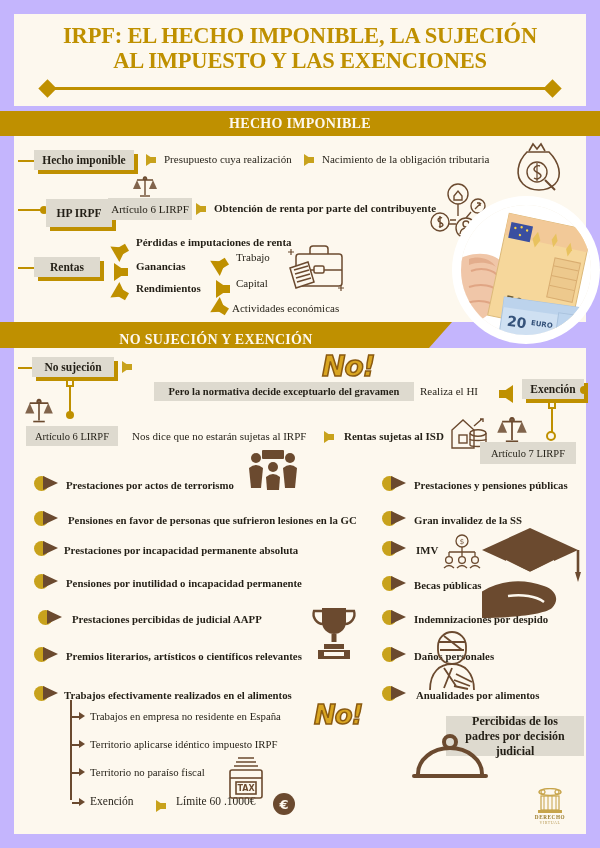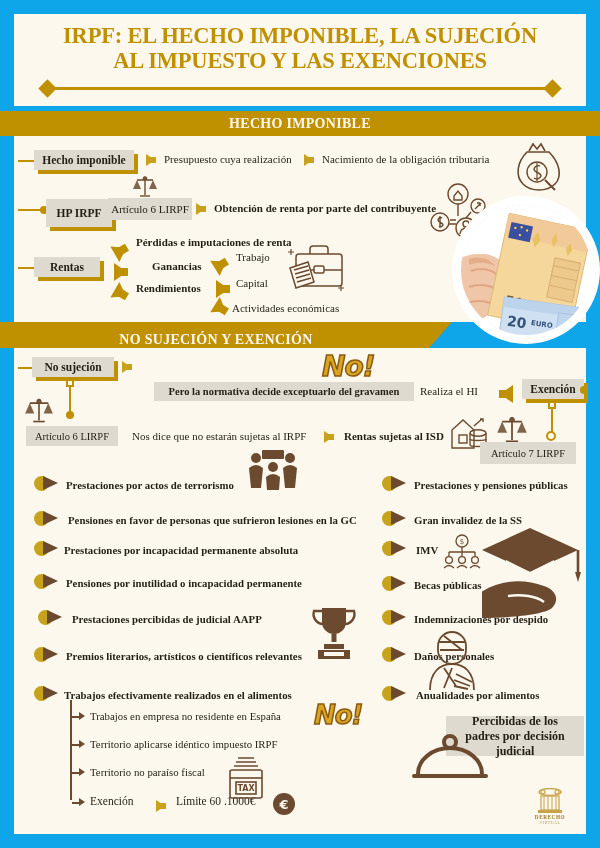--- a/index.html
+++ b/index.html
@@ -5,21 +5,21 @@
   * { box-sizing: border-box; margin: 0; padding: 0; }
   html, body {
     width: 600px; height: 848px;
     font-family: "Liberation Serif", "DejaVu Serif", serif;
     background: #bf9000;
     overflow: hidden;
   }
   #poster {
     position: relative;
     width: 600px; height: 848px;
-    background: #0ea5e9;
+    background: #c4b5fd;
     overflow: hidden;
   }
   
   .title-card {
     position: absolute;
     left: 14px; top: 14px;
     width: 572px; height: 92px;
     background: #fdf8ee;
     display: flex; flex-direction: column;
     align-items: center; justify-content: flex-start;
@@ -298,21 +298,21 @@
         <i class="stem2"></i>
       </div>
     <div class="barrow" style="left:100px; top:127px;">
         <i class="stem2"></i>
       </div>
     <div class="barrow" style="left:100px; top:148px; transform:rotate(30deg);">
         <i class="stem2"></i>
       </div>
 
     <div class="txt b" style="left:122px; top:100px;">Pérdidas e imputaciones de renta</div>
-    <div class="txt b" style="left:122px; top:124px;margin-left:16px;">Ganancias</div>
+    <div class="txt b" style="left:122px; top:124px;">Ganancias</div>
     <div class="txt b" style="left:122px; top:146px;">Rendimientos</div>
 
     <div class="barrow" style="left:200px; top:120px; transform:rotate(-32deg);">
         <i class="stem2"></i>
       </div>
     <div class="barrow" style="left:202px; top:144px;">
         <i class="stem2"></i>
       </div>
     <div class="barrow" style="left:200px; top:163px; transform:rotate(32deg);">
         <i class="stem2"></i>

